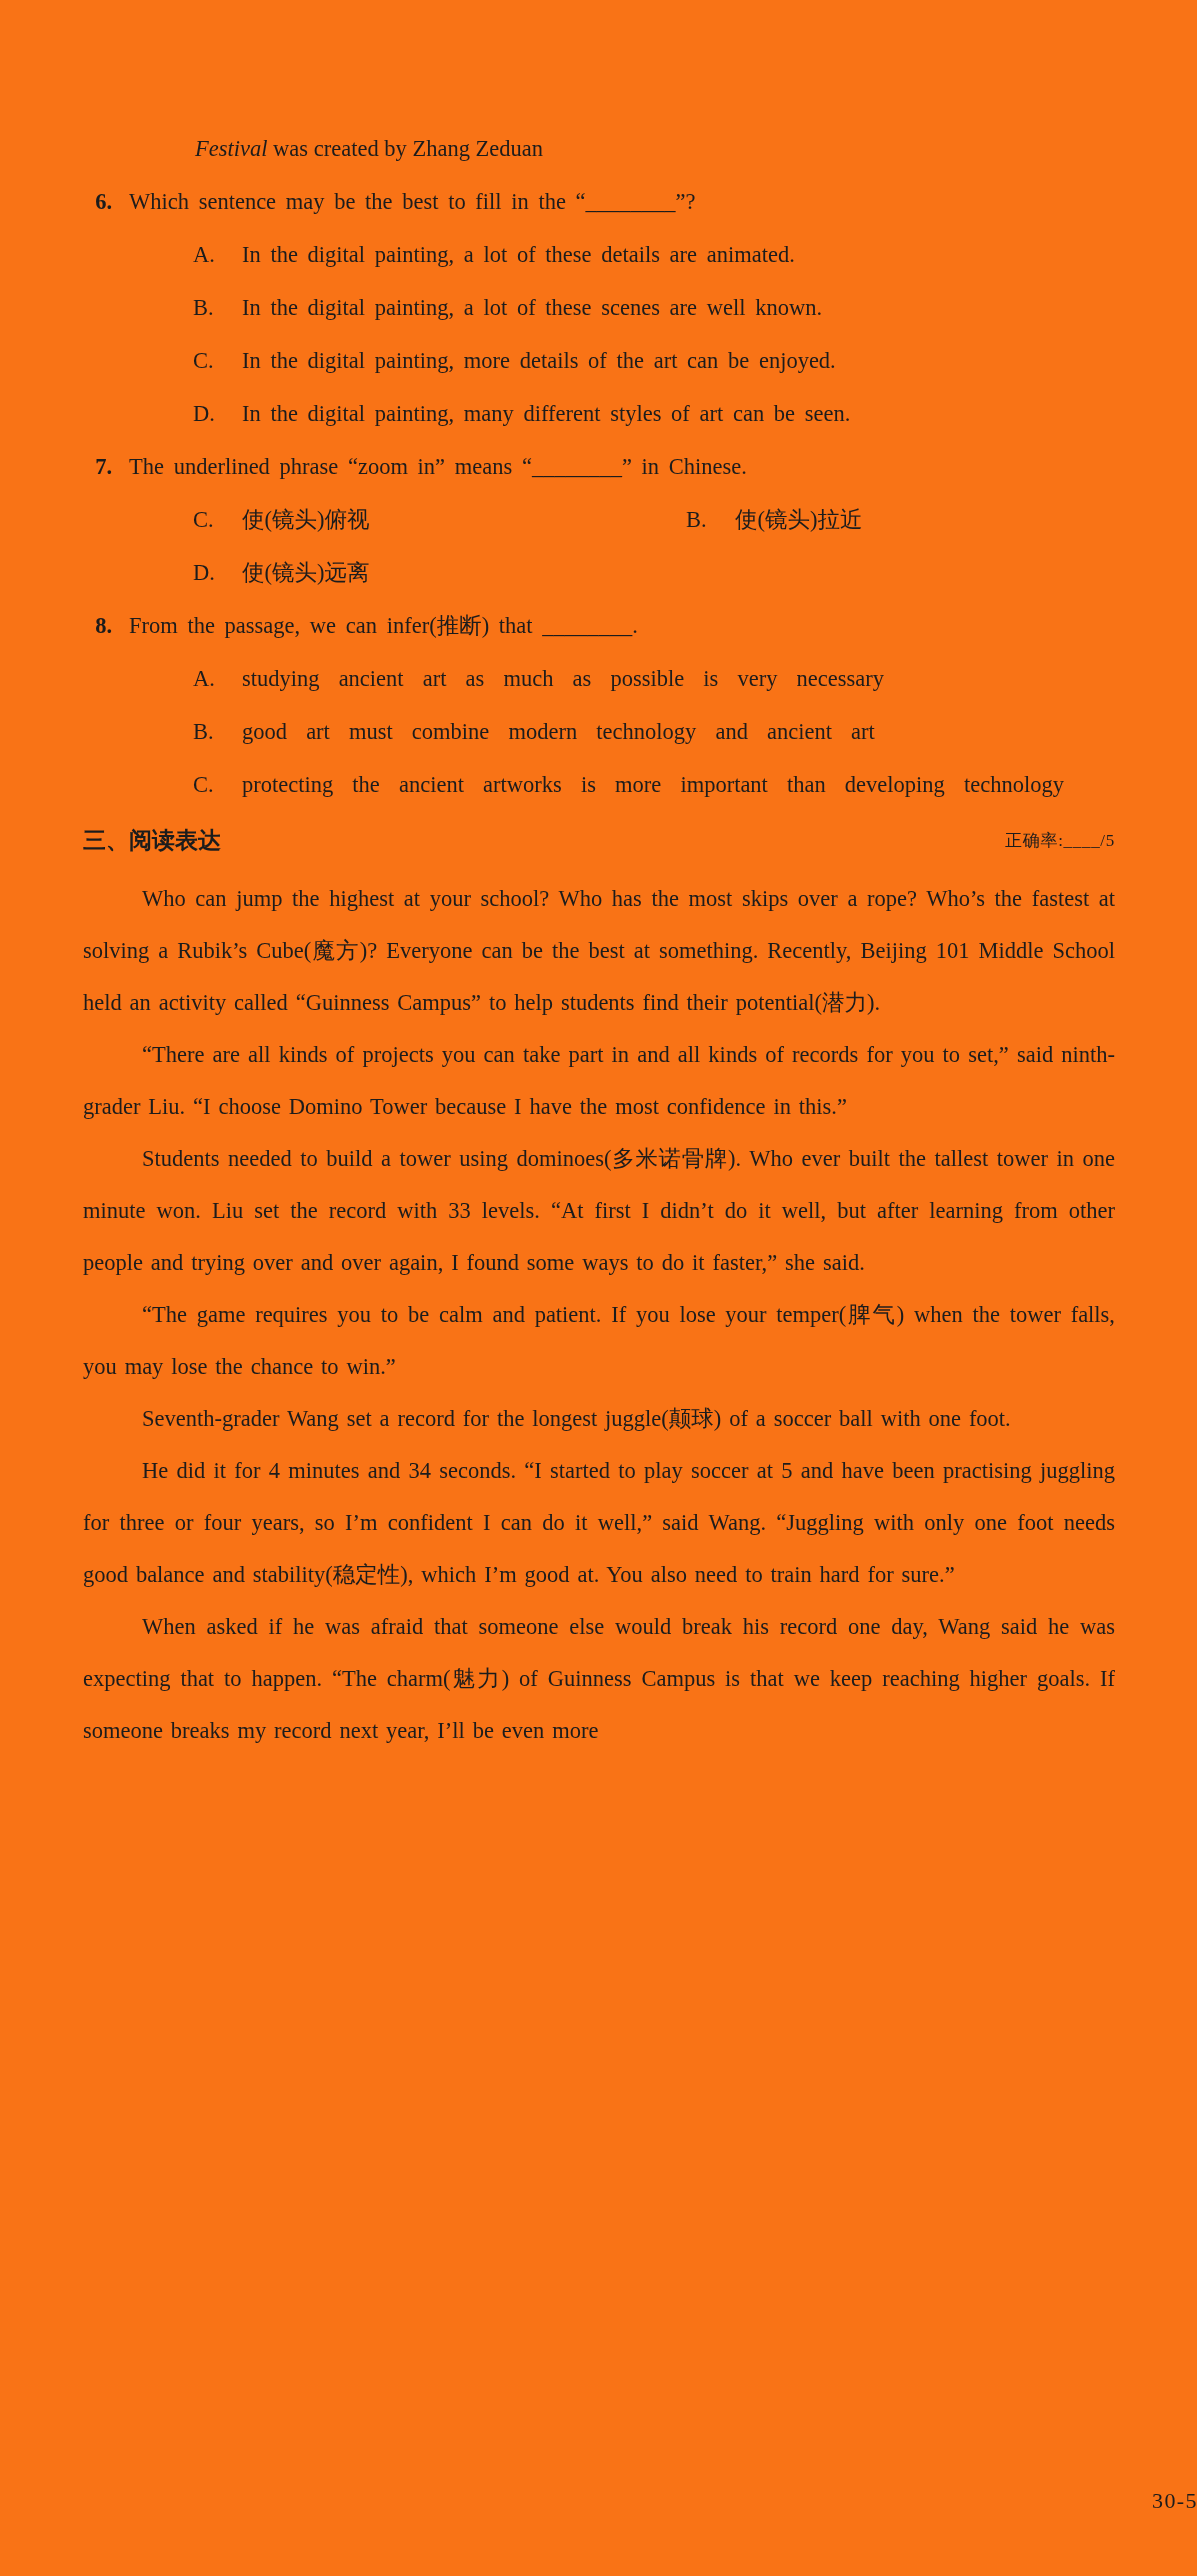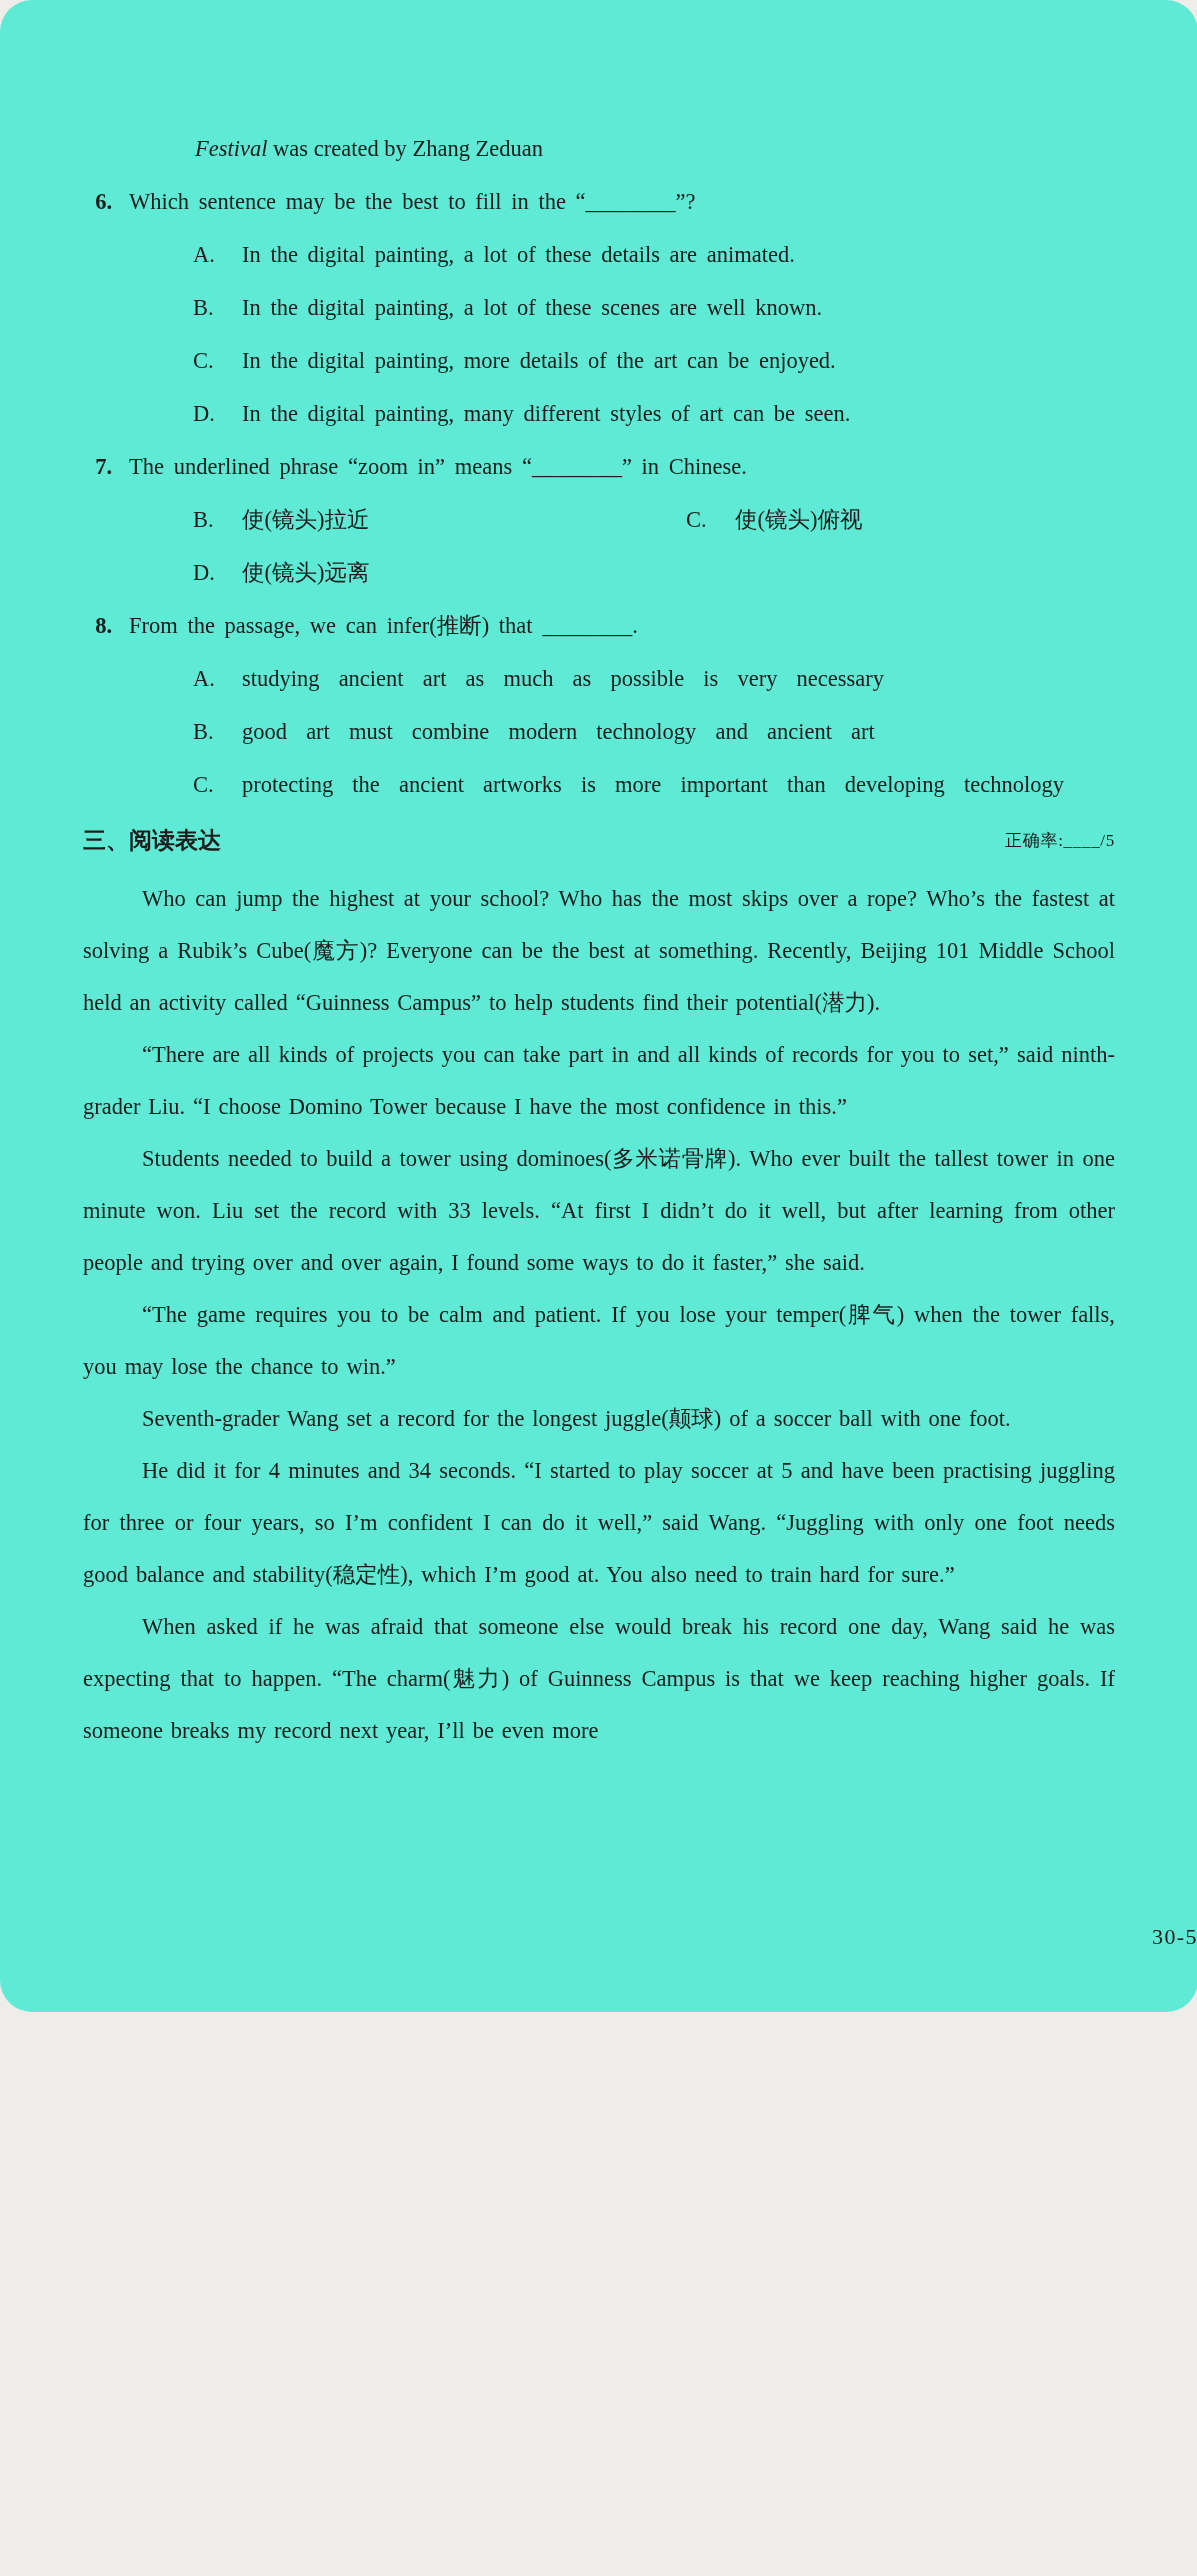--- a/index.html
+++ b/index.html
@@ -1,27 +1,26 @@
 <!DOCTYPE html>
 <html style="font-size:11.6px"><head>
 <meta charset="utf-8">
 <style>
   * { margin: 0; padding: 0; box-sizing: border-box; }
   html, body { background: #efedea; }
   .page {
     position: relative;
     width: 1198px;
-    height: 2012px;
+    height: 2576px;
     margin: 0 auto;
-    background: #5eead4;
+    background: #f97316;
     font-family: "Liberation Serif", "DejaVu Serif", serif;
     font-size: 22.5px;
     color: #1c1c1c;
     overflow: hidden;
-    border-radius: 32px;
   }
   .content {
     position: absolute;
     top: 122px;
     left: 83px;
     width: 1032px;
     line-height: 53px;
   }
   .intro-line { margin-left: 112px; }
   .italic { font-style: italic; }
@@ -94,22 +93,22 @@
           <div class="option"><span class="opt-label">D.</span><span>In the digital painting, many different styles of art can be seen.</span></div>
         </div>
       </div>
 
       <div class="question">
         <div class="q-row">
           <span class="q-num">7.</span>
           <span class="q-stem">The underlined phrase “zoom in” means “________” in Chinese.</span>
         </div>
         <div class="options-grid">
+          <div class="option"><span class="opt-label">C.</span><span>使(镜头)俯视</span></div>
           <div class="option"><span class="opt-label">B.</span><span>使(镜头)拉近</span></div>
-          <div class="option"><span class="opt-label">C.</span><span>使(镜头)俯视</span></div>
           <div class="option"><span class="opt-label">D.</span><span>使(镜头)远离</span></div>
         </div>
       </div>
 
       <div class="question">
         <div class="q-row">
           <span class="q-num">8.</span>
           <span class="q-stem">From the passage, we can infer(推断) that ________.</span>
         </div>
         <div class="options wide-gaps">

